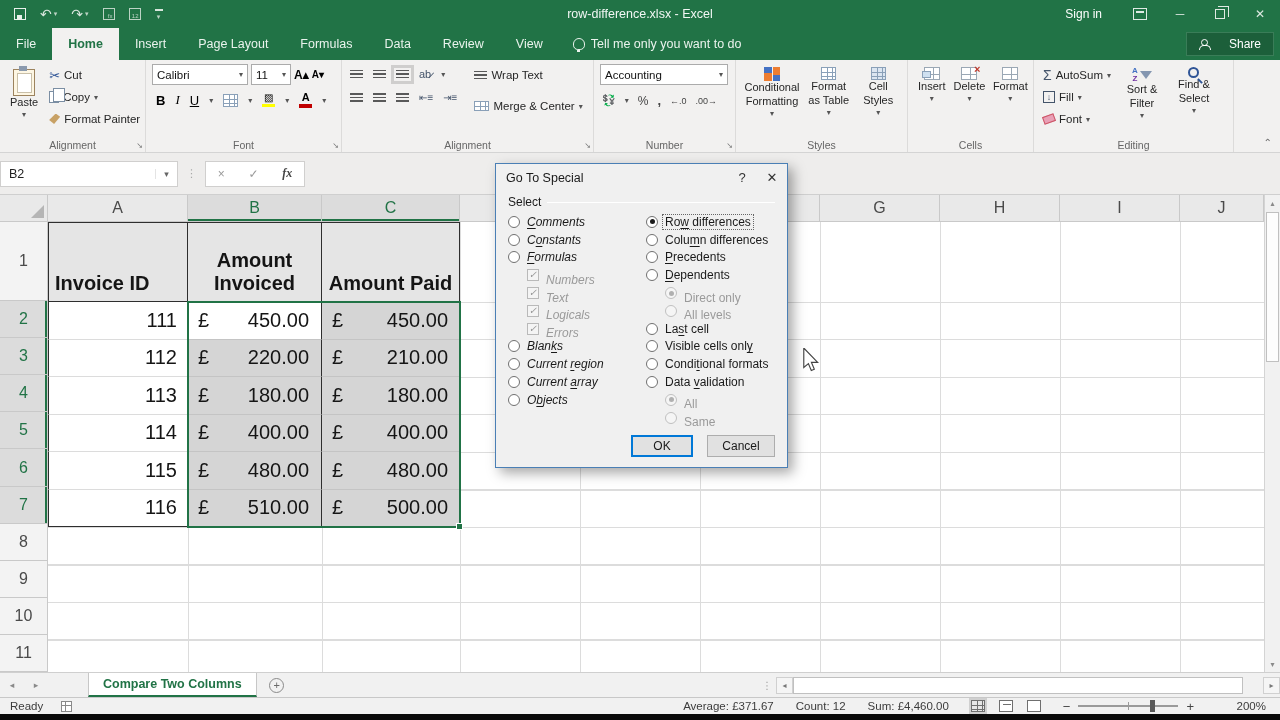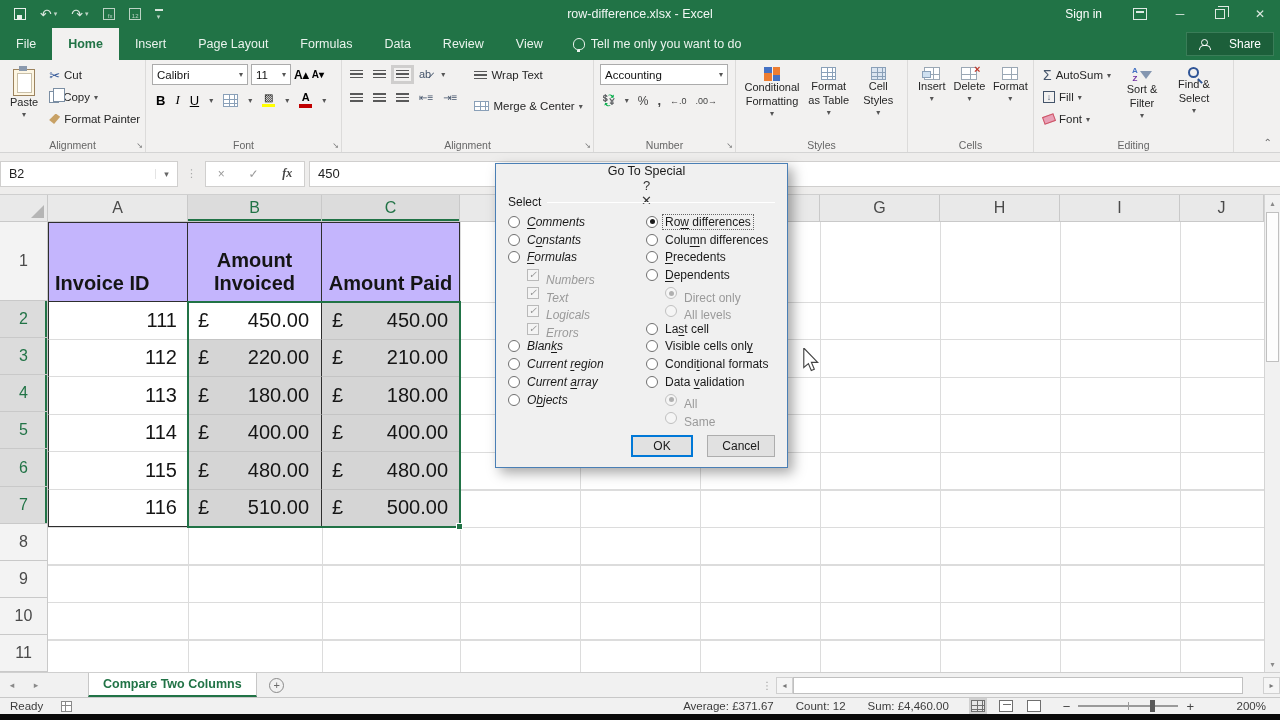--- a/index.html
+++ b/index.html
@@ -114,34 +114,34 @@
   .trow { display:flex; }
   .hrow { height:80px; }
   .drow { height:37.5px; }
   .cell { display:flex; align-items:center; font-size:20px; color:#151515; background:#fff; }
   .cA { width:140px; justify-content:flex-end; padding-right:10px; border-left:1px solid #2e2e2e; border-right:1px solid #2e2e2e; border-bottom:1px solid #dcdcdc; }
   .cB { width:134px; } .cC { width:138px; }
   .money { justify-content:space-between; padding:0 12px 0 10px; }
   .cB { border-right:1px solid #2e2e2e; border-bottom:1px solid #c4c4c4; }
   .cC { border-bottom:1px solid #c4c4c4; }
   .selgray { background:#d5d5d5; }
-  .hcell { background:#c4b5fd; font-weight:700; align-items:flex-end; line-height:1.18; padding-bottom:5px; }
+  .hcell { background:#e5e5e5; font-weight:700; align-items:flex-end; line-height:1.18; padding-bottom:5px; }
   .hA { width:140px; border:1px solid #2e2e2e; padding-left:6px; }
   .hB { width:134px; border:1px solid #2e2e2e; border-left:none; justify-content:center; text-align:center; }
   .hC { width:138px; border:1px solid #2e2e2e; border-left:none; justify-content:center; text-align:center; }
   .lastA { border-bottom:1px solid #2e2e2e; }
   #selbox { position:absolute; left:139px; top:79px; width:274px; height:227px; border:2px solid #217346; pointer-events:none; }
   #selbox .handle { position:absolute; right:-4px; bottom:-4px; width:7px; height:7px; background:#217346; border:1px solid #fff; }
   #vscroll { position:absolute; right:0; top:0; width:16px; height:477px; background:#f1f1f1; border-left:1px solid #d4d4d4; }
   #vscroll .sarr { position:absolute; left:0; width:15px; height:16px; display:flex; align-items:center; justify-content:center; color:#8a8a8a; font-size:8px; }
   #vscroll .thumb { position:absolute; left:1px; top:17px; width:13px; height:150px; background:#fdfdfd; border:1px solid #c0c0c0; }
 
   
   #dialog { position:absolute; left:495px; top:163px; width:293px; height:305px; background:#f0f0f0; border:1px solid #4a7fb5; box-shadow:5px 5px 12px rgba(0,0,0,0.35); font-size:12px; color:#1a1a1a; }
-  #dtitle { height:27px; display:flex; align-items:center; padding-left:10px; font-size:12.5px;flex-direction:column; }
+  #dtitle { height:27px; display:flex; align-items:center; padding-left:10px; font-size:12.5px; }
   #dtitle .sp { flex:1; }
   .dtbtn { width:30px; height:100%; display:flex; align-items:center; justify-content:center; color:#333; font-size:13px; }
   #dbody { position:relative; padding:4px 12px 0 12px; }
   .sect { display:flex; align-items:center; gap:6px; margin-bottom:4px; }
   .sect .line { flex:1; height:1px; background:#dcdcdc; border-bottom:1px solid #fff; }
   .cols { display:flex; }
   .col-l { width:138px;font-style:italic; }
   .col-r { flex:1; }
   .opt { display:flex; align-items:center; gap:5px; height:17.8px; white-space:nowrap; }
   .opt.sub { padding-left:19px; }
@@ -459,23 +459,20 @@
     <div id="namebox">
       <span class="nb-text">B2</span>
       <span class="nb-arrow">▾</span>
     </div>
     <span class="fdots">⋮</span>
     <div id="fxpanel">
       <span>×</span>
       <span>✓</span>
       <span class="fx">fx</span>
     </div>
-    <div id="finput">
-        <span>450</span>
-      </div>
   </div>
 
   <div id="grid">
     <div id="corner">
         <span class="tri"></span>
       </div>
 
     <div id="colheads">
       <span class="ch" style="width:140px">A</span>
       <span class="ch sel" style="width:134px">B</span>

